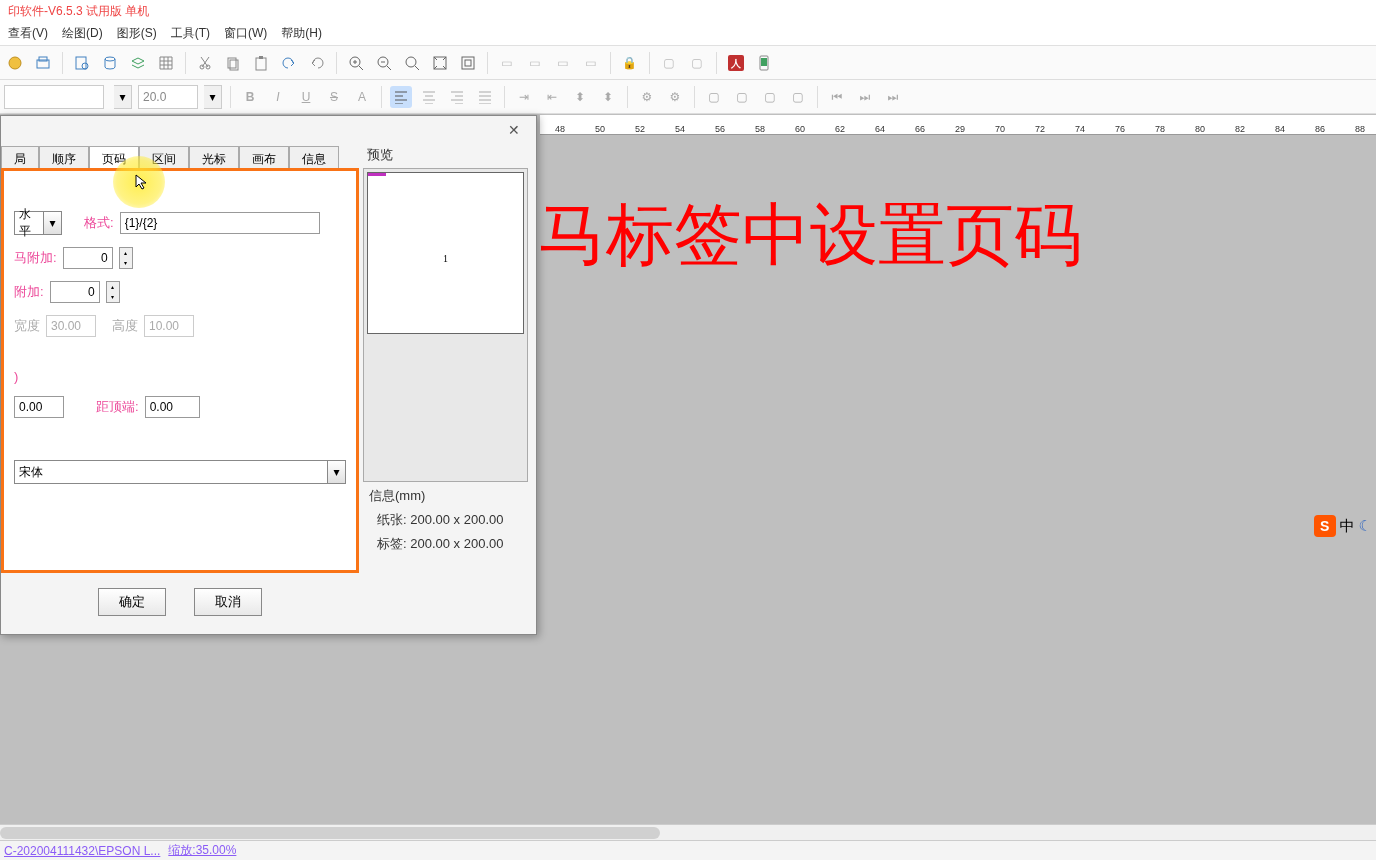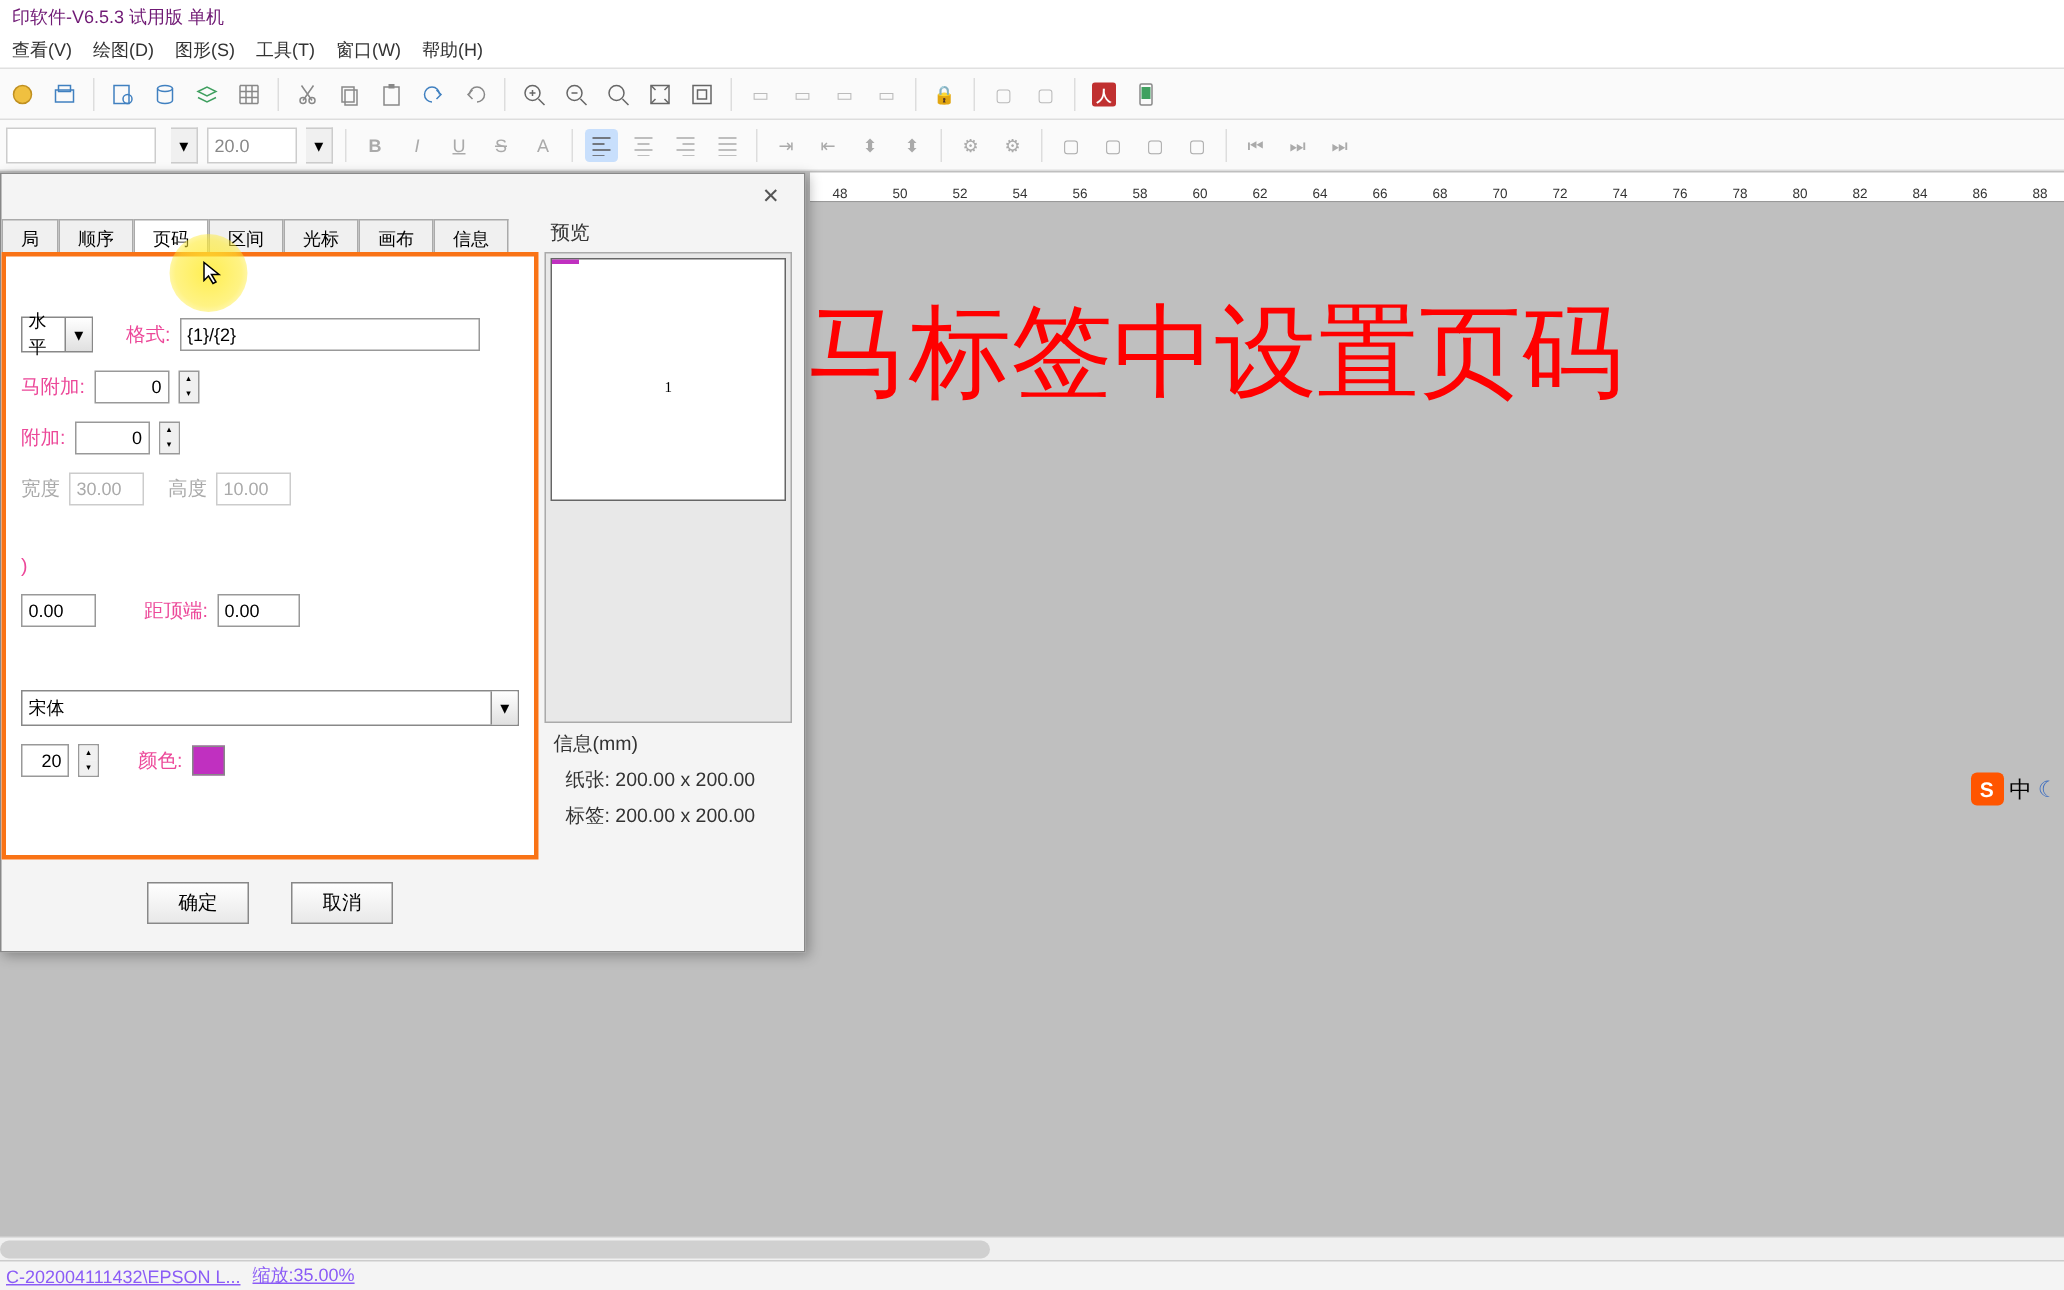--- a/index.html
+++ b/index.html
@@ -1,17 +1,17 @@
 <!DOCTYPE html>
 <html><head>
 <meta charset="utf-8">
 <style>
 * { box-sizing: border-box; margin: 0; padding: 0; font-family: "Microsoft YaHei", sans-serif; }
 body { width: 1376px; height: 860px; background: #bfbfbf; overflow: hidden; font-size: 12px; position: relative; }
-.titlebar { height: 22px; background: #fff; display: flex; align-items: center; padding: 0 8px; color: #701a75; }
+.titlebar { height: 22px; background: #fff; display: flex; align-items: center; padding: 0 8px; color: #ef4444; }
 .menubar { height: 24px; background: #fff; display: flex; align-items: center; padding: 0 8px; gap: 14px; color: #333; border-bottom: 1px solid #e0e0e0; }
 .menubar span { cursor: default; }
 .toolbar1, .toolbar2 { height: 34px; background: #fafafa; border-bottom: 1px solid #ddd; display: flex; align-items: center; padding: 0 4px; gap: 6px; }
 .tb-btn { width: 22px; height: 22px; display: flex; align-items: center; justify-content: center; border-radius: 3px; color: #666; }
 .sep { width: 1px; height: 22px; background: #ddd; margin: 0 2px; }
 .tb-btn.active { background: #c8dffc; }
 .fontbox { width: 100px; height: 24px; border: 1px solid #ccc; background: #fff; margin-right: 4px; display: flex; align-items: center; }
 .fontsize { width: 60px; height: 24px; border: 1px solid #ccc; background: #fff; padding: 0 4px; color: #888; display: flex; align-items: center; }
 .dd-arrow { width: 18px; height: 24px; border: 1px solid #ccc; border-left: none; background: #f0f0f0; display: flex; align-items: center; justify-content: center; }
 .canvas-area { position: absolute; top: 115px; left: 0; right: 0; bottom: 30px; background: #bfbfbf; }
@@ -248,21 +248,21 @@
       <div class="ruler-tick">48</div>
       <div class="ruler-tick">50</div>
       <div class="ruler-tick">52</div>
       <div class="ruler-tick">54</div>
       <div class="ruler-tick">56</div>
       <div class="ruler-tick">58</div>
       <div class="ruler-tick">60</div>
       <div class="ruler-tick">62</div>
       <div class="ruler-tick">64</div>
       <div class="ruler-tick">66</div>
-      <div class="ruler-tick">68</div>
+      <div class="ruler-tick">29</div>
       <div class="ruler-tick">70</div>
       <div class="ruler-tick">72</div>
       <div class="ruler-tick">74</div>
       <div class="ruler-tick">76</div>
       <div class="ruler-tick">78</div>
       <div class="ruler-tick">80</div>
       <div class="ruler-tick">82</div>
       <div class="ruler-tick">84</div>
       <div class="ruler-tick">86</div>
       <div class="ruler-tick">88</div>
@@ -332,30 +332,20 @@
 
       <div style="height:30px;"></div>
 
       <div class="field-row">
         <div class="dd" style="width:348px;">
           <div class="dd-body">宋体</div>
           <div class="dd-btn">▾</div>
         </div>
       </div>
 
-      <div class="field-row" style="margin-top:12px;">
-        <input class="txt-input" style="width: 32px; text-align: right;" value="20">
-        <div class="spin">
-            <div>▴</div>
-            <div>▾</div>
-          </div>
-        <div style="width:14px;"></div>
-        <span class="field-label">颜色:</span>
-        <div class="color-swatch"></div>
-      </div>
     </div>
 
     <div class="preview-panel">
       <div class="preview-label">预览</div>
       <div class="preview-box">
         <div class="preview-page">
           <div class="marker"></div>
           <div class="pagenum">1</div>
         </div>
       </div>

